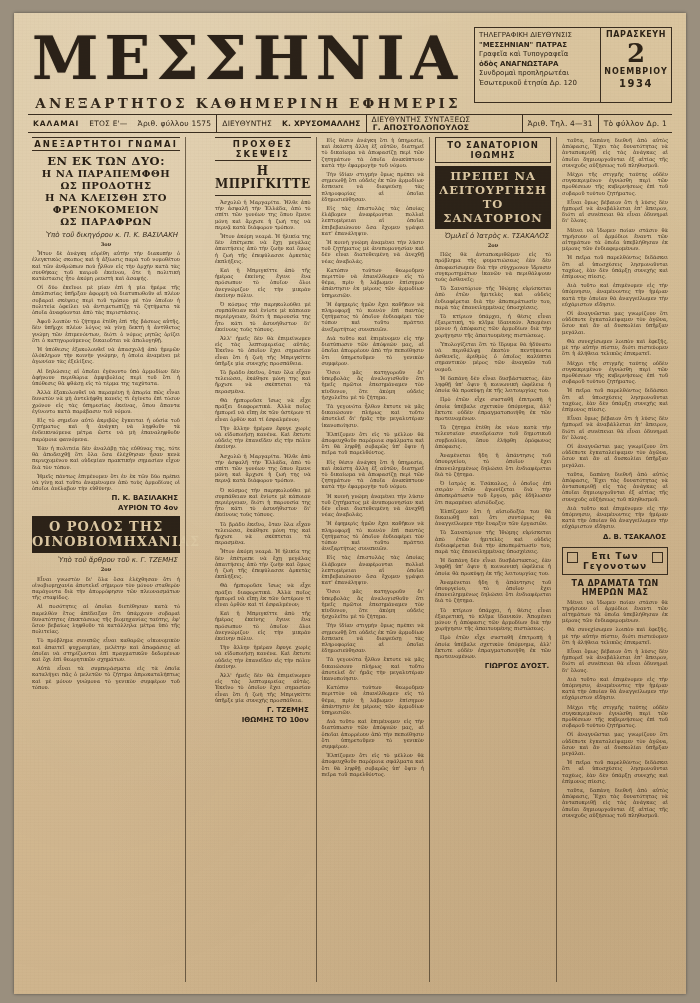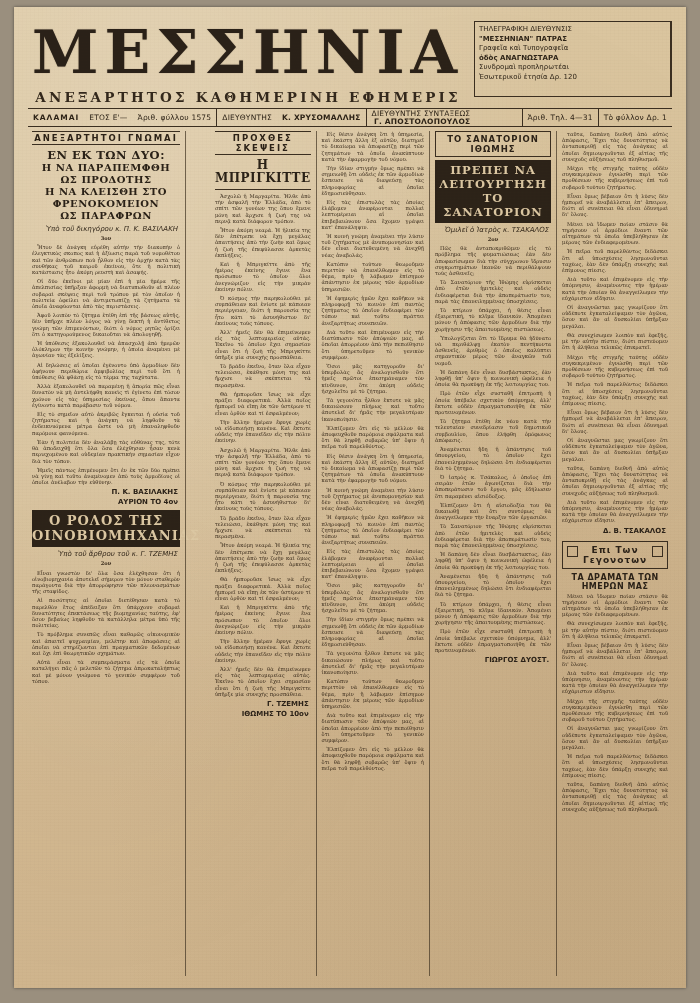--- a/index.html
+++ b/index.html
@@ -11,21 +11,21 @@
     width: 700px;
     height: 1003px;
     font-family: "DejaVu Sans", sans-serif;
     overflow: hidden;
   }
 
   
   #paper {
     position: absolute;
     left: 14px;
-    top: 7px;
+    top: 13px;
     width: 672px;
     height: 981px;
     background:
       radial-gradient(ellipse at 20% 12%, rgba(255,255,255,0.18), rgba(255,255,255,0) 55%),
       radial-gradient(ellipse at 85% 80%, rgba(120,90,50,0.13), rgba(0,0,0,0) 60%),
       linear-gradient(160deg, #ddc9a4 0%, #d8c29b 35%, #d2b891 65%, #cbb088 100%);
     box-shadow: 0 0 3px rgba(0,0,0,0.45);
     overflow: hidden;
     color: #2b2218;
   }
@@ -266,32 +266,38 @@
 
       <div class="flagbox">
         <div class="flag-left">
           <div>ΤΗΛΕΓΡΑΦΙΚΗ ΔΙΕΥΘΥΝΣΙΣ</div>
           <div style="font-weight:bold">"ΜΕΣΣΗΝΙΑΝ" ΠΑΤΡΑΣ</div>
           <div>Γραφεῖα καὶ Τυπογραφεῖα</div>
           <div style="font-weight:bold">ὁδὸς ΑΝΑΓΝΩΣΤΑΡΑ</div>
           <div>Συνδρομαὶ προπληρωτέαι</div>
           <div>Ἐσωτερικοῦ ἐτησία Δρ. 120</div>
         </div>
+        <div class="flag-right">
+          <div class="flag-day">ΠΑΡΑΣΚΕΥΗ</div>
+          <div class="flag-num">2</div>
+          <div class="flag-month">ΝΟΕΜΒΡΙΟΥ</div>
+          <div class="flag-year">1934</div>
+        </div>
       </div>
     </div>
 
     <div class="inforow">
       <div class="cell" style="font-weight:bold;letter-spacing:1px">ΚΑΛΑΜΑΙ</div>
       <div class="cell">ΕΤΟΣ Ε'—</div>
       <div class="cell">Ἀριθ. φύλλου 1575</div>
       <div class="sep"></div>
       <div class="cell">ΔΙΕΥΘΥΝΤΗΣ</div>
       <div class="cell" style="font-weight:bold">Κ. ΧΡΥΣΟΜΑΛΛΗΣ</div>
       <div class="sep"></div>
-      <div class="cell" style="text-align:right;line-height:7.6px">
+      <div class="cell" style="text-align:center;line-height:7.6px">
         <div>ΔΙΕΥΘΥΝΤΗΣ ΣΥΝΤΑΞΕΩΣ</div>
         <div style="font-weight:bold">Γ. ΑΠΟΣΤΟΛΟΠΟΥΛΟΣ</div>
       </div>
       <div class="grow"></div>
       <div class="sep"></div>
       <div class="cell">Ἀριθ. Τηλ. 4—31</div>
       <div class="sep"></div>
       <div class="cell">Τὸ φύλλον Δρ. 1</div>
     </div>
 

